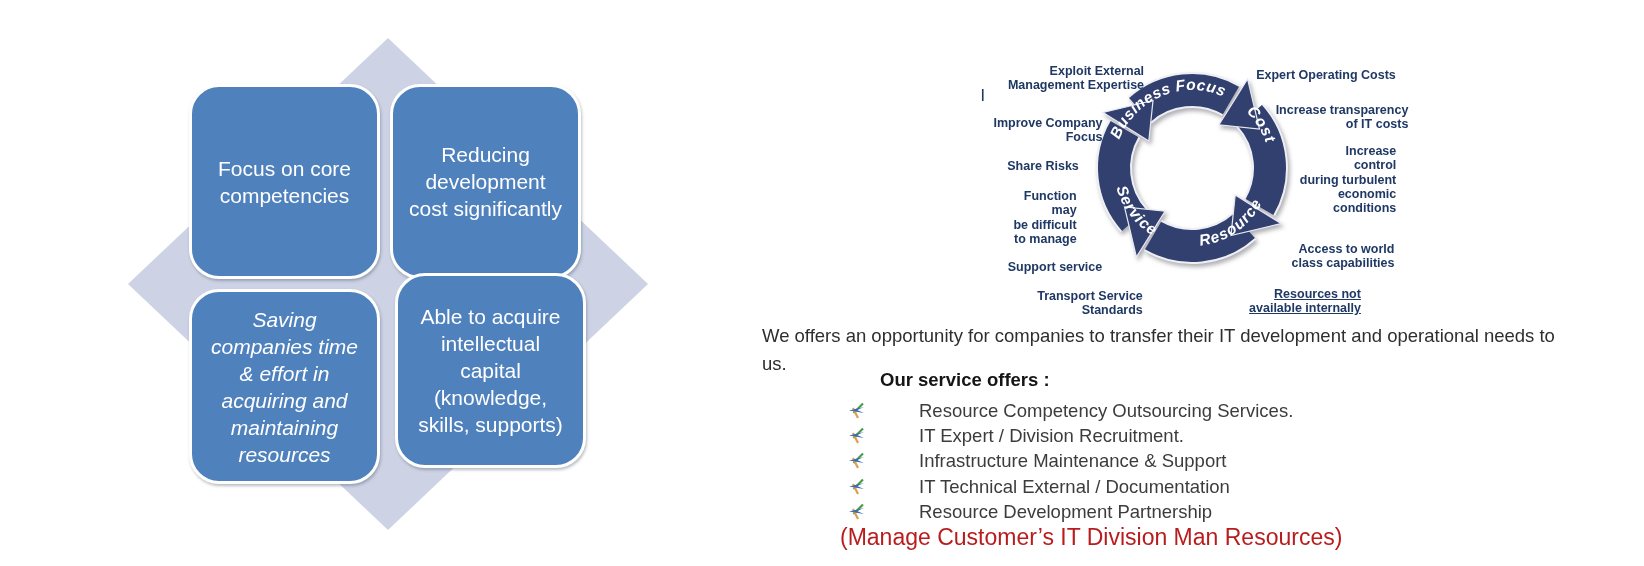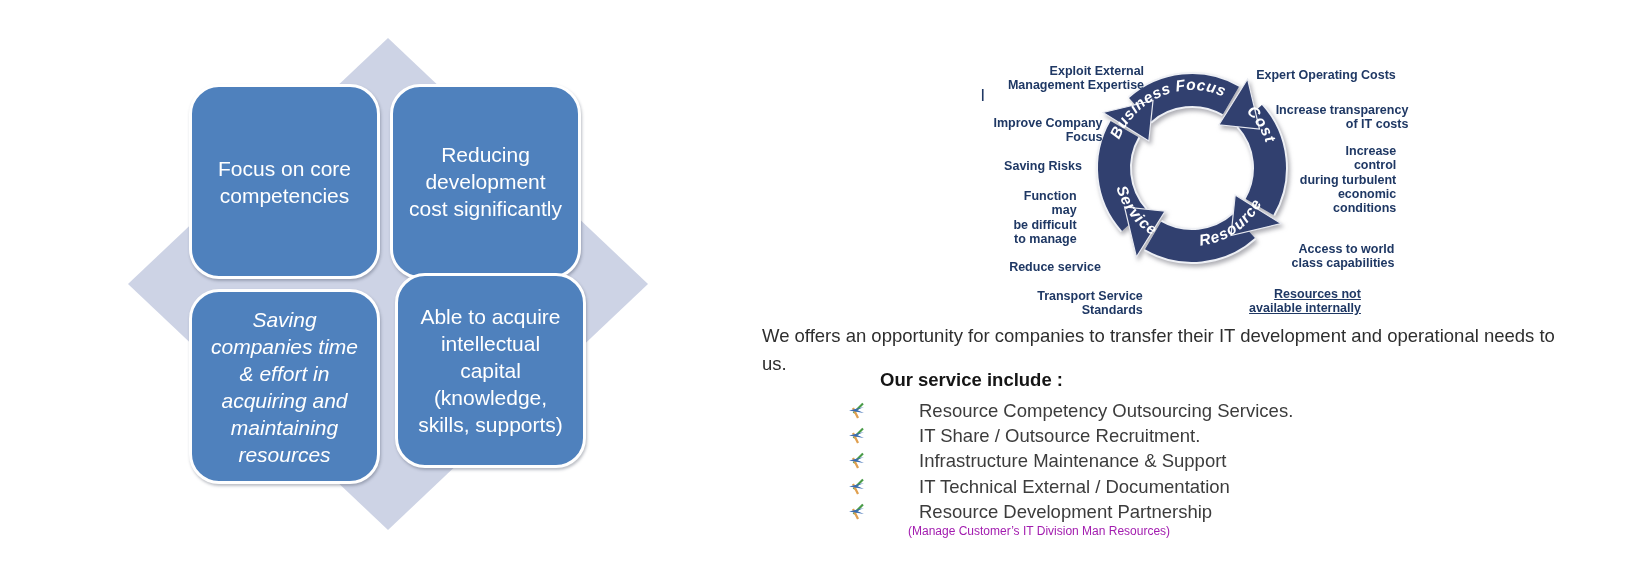--- a/index.html
+++ b/index.html
@@ -78,23 +78,23 @@
   .svc-item {
     position: absolute;
     left: 848px;
     display: flex; align-items: flex-start;
     color: #3c3c3c;
     font-size: 18.5px; line-height: 24px; gap: 41px;
   }
   .svc-item .bullet-icon { flex: 0 0 17px; margin: 3px 13px 0 0; }
   .svc-footnote {
     position: absolute;
-    left: 908px; top: 524px;
-    color: #a21caf;
-    font-size: 12px;
+    left: 840px; top: 524px;
+    color: #b91c1c;
+    font-size: 23px;
   }
 </style>
 </head>
 <body>
 
 <div class="canvas">
 
   <div>
     <div class="diamond"></div>
     <div class="benefit-square sq-tl">Focus on core
@@ -157,60 +157,60 @@
 
   <div>
     <div class="olabel" style="left:1076px; top:36px;">Exploit External
 Management Expertise</div>
     <div class="olabel" style="left:1326px; top:40px;">Expert Operating Costs</div>
     <div class="stray-bar" style="left:981px; top:87px;">|</div>
     <div class="olabel" style="left:1048px; top:88px;">Improve Company
 Focus</div>
     <div class="olabel" style="left:1342px; top:75px;">Increase transparency
 of IT costs</div>
-    <div class="olabel" style="left:1043px; top:131px;">Saving Risks</div>
+    <div class="olabel" style="left:1043px; top:131px;">Share Risks</div>
     <div class="olabel" style="left:1348px; top:116px;">Increase
 control
 during turbulent
 economic
 conditions</div>
     <div class="olabel" style="left:1045px; top:161px;">Function
 may
 be difficult
 to manage</div>
     <div class="olabel" style="left:1343px; top:214px;">Access to world
 class capabilities</div>
-    <div class="olabel" style="left:1055px; top:232px;">Reduce service</div>
+    <div class="olabel" style="left:1055px; top:232px;">Support service</div>
     <div class="olabel" style="left:1305px; top:259px;text-decoration:underline;">Resources not
 available internally</div>
     <div class="olabel" style="left:1090px; top:261px;">Transport Service
 Standards</div>
   </div>
 
   <div>
     <div class="intro">We offers an opportunity for companies to transfer their IT development and operational needs to
 us.</div>
-    <div class="svc-heading">Our service include :</div>
+    <div class="svc-heading">Our service offers :</div>
 
     <div class="svc-item" style="top:399px;">
       <svg class="bullet-icon" width="17" height="17" viewBox="0 0 17 17">
         <line x1="15" y1="1.5" x2="5.5" y2="11" stroke="#4a9b48" stroke-width="2.2"></line>
         <line x1="10" y1="16" x2="5" y2="6" stroke="#e09f4e" stroke-width="2.2"></line>
         <polygon points="16,5 1,8.5 16,11 9,8" fill="#3a6cb4"></polygon>
       </svg>
       <span>Resource Competency Outsourcing Services.</span>
     </div>
 
     <div class="svc-item" style="top:424px;">
       <svg class="bullet-icon" width="17" height="17" viewBox="0 0 17 17">
         <line x1="15" y1="1.5" x2="5.5" y2="11" stroke="#4a9b48" stroke-width="2.2"></line>
         <line x1="10" y1="16" x2="5" y2="6" stroke="#e09f4e" stroke-width="2.2"></line>
         <polygon points="16,5 1,8.5 16,11 9,8" fill="#3a6cb4"></polygon>
       </svg>
-      <span>IT Share / Outsource Recruitment.</span>
+      <span>IT Expert / Division Recruitment.</span>
     </div>
 
     <div class="svc-item" style="top:449px;">
       <svg class="bullet-icon" width="17" height="17" viewBox="0 0 17 17">
         <line x1="15" y1="1.5" x2="5.5" y2="11" stroke="#4a9b48" stroke-width="2.2"></line>
         <line x1="10" y1="16" x2="5" y2="6" stroke="#e09f4e" stroke-width="2.2"></line>
         <polygon points="16,5 1,8.5 16,11 9,8" fill="#3a6cb4"></polygon>
       </svg>
       <span>Infrastructure Maintenance &amp; Support</span>
     </div>

